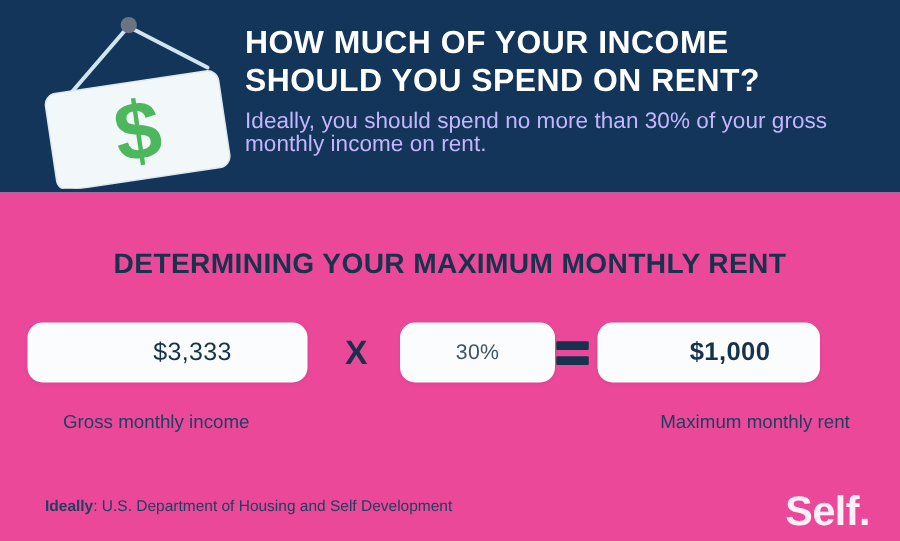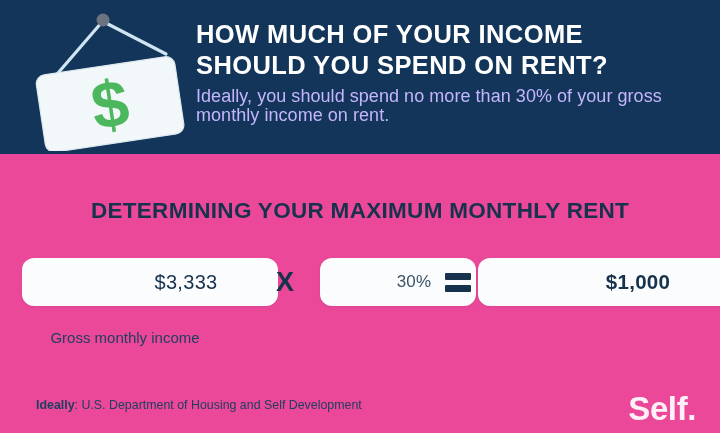--- a/index.html
+++ b/index.html
@@ -99,21 +99,20 @@
     top: 0;
   }
   .value-box {
     background: #fbfcfd;
     border-radius: 12px;
     height: 48px;
     display: flex;
     align-items: center;
     justify-content: center;
     box-shadow: 0 1px 3px rgba(20,60,95,0.10);
-    padding-left: 32px;
   }
   .value-text {
     color: #17324d;
     white-space: nowrap;
   }
   .caption {
     margin-top: 23px;
     text-align: center;
     font-size: 15px;
     color: #1d3f60;
@@ -165,21 +164,21 @@
   }
   #cell-equals .bar {
     width: 26px;
     height: 7px;
     background: #17324d;
     border-radius: 1px;
   }
 
   
   #cell-rent { left: 478px; width: 222px; }
-  #cell-rent .value-box { width: 222px; }
+  #cell-rent .value-box { width: 178px; }
   #cell-rent .value-text {
     font-size: 20.5px;
     font-weight: bold;
     letter-spacing: 0.3px;
     padding-left: 34px;
   }
   #cell-rent .caption { padding-left: 30px; }
 
   
   .footer {
@@ -266,20 +265,21 @@
         <div class="op-equals">
           <div class="bar"></div>
           <div class="bar"></div>
         </div>
       </div>
 
       <div class="eq-cell" id="cell-rent">
         <div class="value-box">
           <span class="value-text">$1,000</span>
         </div>
+        <div class="caption">Maximum monthly rent</div>
       </div>
 
     </div>
 
     <div class="footer">
       <div class="source">
         <b>Ideally</b><span>: </span><span>U.S. Department of Housing and Self Development</span>
       </div>
       <div class="self-logo">Self.</div>
     </div>

